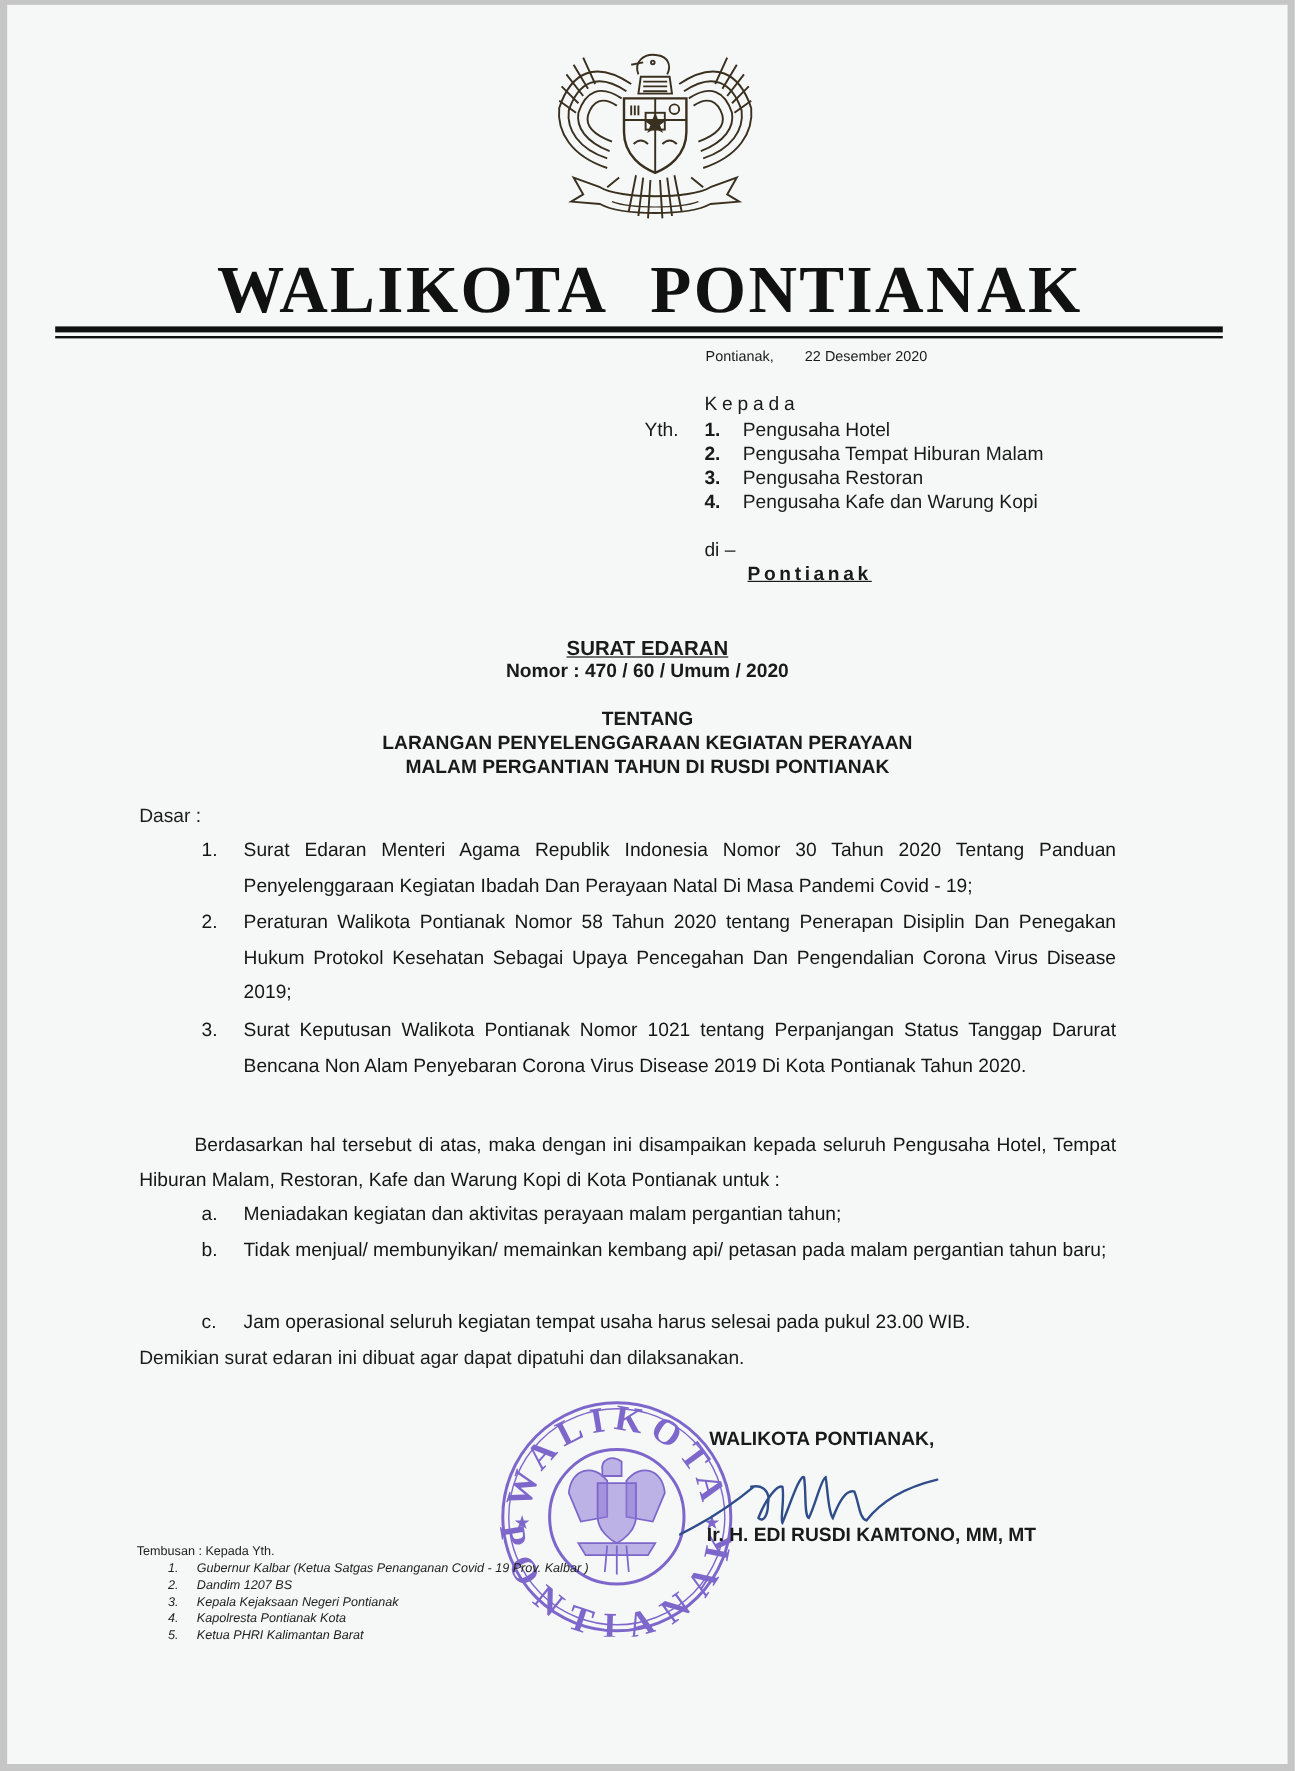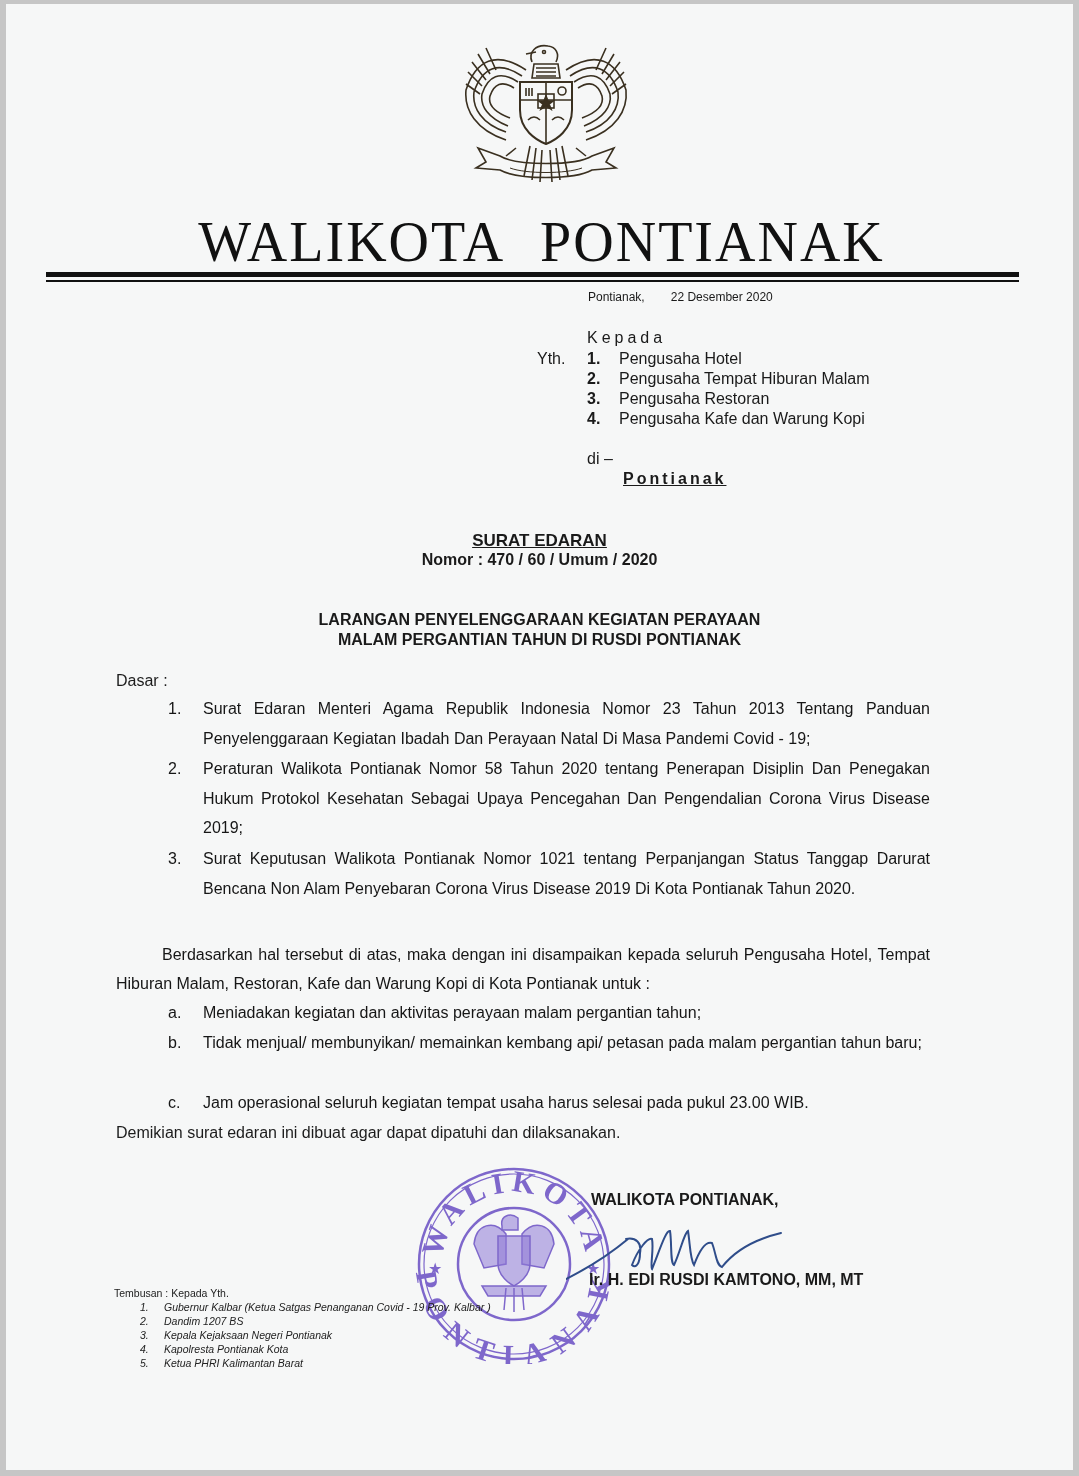--- a/index.html
+++ b/index.html
@@ -15,21 +15,21 @@
     position: absolute; left: 6px; top: 4px; width: 1067px; height: 1466px;
     background: #f6f7f7;
   }
   .abs { position: absolute; }
   
   .emblem { left: 450px; top: 26px; width: 180px; height: 166px; }
   .emblem svg { width: 100%; height: 100%; }
   
   .letterhead {
     left: 0; width: 1071px; top: 206px; text-align: center;
-    font-family: "Liberation Serif", serif; font-weight: normal;
+    font-family: "Liberation Serif", serif; font-weight: bold;
     font-size: 56px; letter-spacing: 2px; color: #111;
     word-spacing: 22px;
   }
   .rule-thick { left: 40px; width: 973px; top: 268px; height: 5px; background: #111; }
   .rule-thin { left: 40px; width: 973px; top: 276px; height: 2px; background: #111; }
 
   .t { font-size: 16px; color: #1a1a1a; white-space: nowrap; }
   .date { left: 582px; top: 286px; font-size: 12px; }
   .date span.gap { display: inline-block; width: 26px; }
   .kepada { left: 581px; top: 325px; letter-spacing: 4px; font-size: 16px; }
@@ -128,27 +128,28 @@
   <div class="abs t recip-num" style="top:386px">3.</div>
   <div class="abs t recip-label" style="top:386px">Pengusaha Restoran</div>
   <div class="abs t recip-num" style="top:406px">4.</div>
   <div class="abs t recip-label" style="top:406px">Pengusaha Kafe dan Warung Kopi</div>
 
   <div class="abs t di">di –</div>
   <div class="abs t place">Pontianak</div>
 
   <div class="abs t center sub-title">SURAT EDARAN</div>
   <div class="abs t center nomor">Nomor : 470 / 60 / Umum / 2020</div>
+  <div class="abs t center tentang">TENTANG</div>
   <div class="abs t center perihal1">LARANGAN PENYELENGGARAAN KEGIATAN PERAYAAN</div>
   <div class="abs t center perihal2">MALAM PERGANTIAN TAHUN DI RUSDI PONTIANAK</div>
 
   <div class="abs body-text dasar">Dasar :</div>
 
   <div class="abs item-num" style="left:162px; top:690px">1.</div>
-  <div class="abs item-text" style="top:690px">Surat Edaran Menteri Agama Republik Indonesia Nomor 23 Tahun 2013 Tentang Panduan Penyelenggaraan Kegiatan Ibadah Dan Perayaan Natal Di Masa Pandemi Covid - 19;</div>
+  <div class="abs item-text" style="top:690px">Surat Edaran Menteri Agama Republik Indonesia Nomor 30 Tahun 2020 Tentang Panduan Penyelenggaraan Kegiatan Ibadah Dan Perayaan Natal Di Masa Pandemi Covid - 19;</div>
 
   <div class="abs item-num" style="left:162px; top:750px">2.</div>
   <div class="abs item-text" style="top:750px">Peraturan Walikota Pontianak Nomor 58 Tahun 2020 tentang Penerapan Disiplin Dan Penegakan Hukum Protokol Kesehatan Sebagai Upaya Pencegahan Dan Pengendalian Corona Virus Disease 2019;</div>
 
   <div class="abs item-num" style="left:162px; top:840px">3.</div>
   <div class="abs item-text" style="top:840px">Surat Keputusan Walikota Pontianak Nomor 1021 tentang Perpanjangan Status Tanggap Darurat Bencana Non Alam Penyebaran Corona Virus Disease 2019 Di Kota Pontianak Tahun 2020.</div>
 
   <div class="abs para">Berdasarkan hal tersebut di atas, maka dengan ini disampaikan kepada seluruh Pengusaha Hotel, Tempat Hiburan Malam, Restoran, Kafe dan Warung Kopi di Kota Pontianak untuk :</div>
 
   <div class="abs item-num" style="left:162px; top:994px">a.</div>

